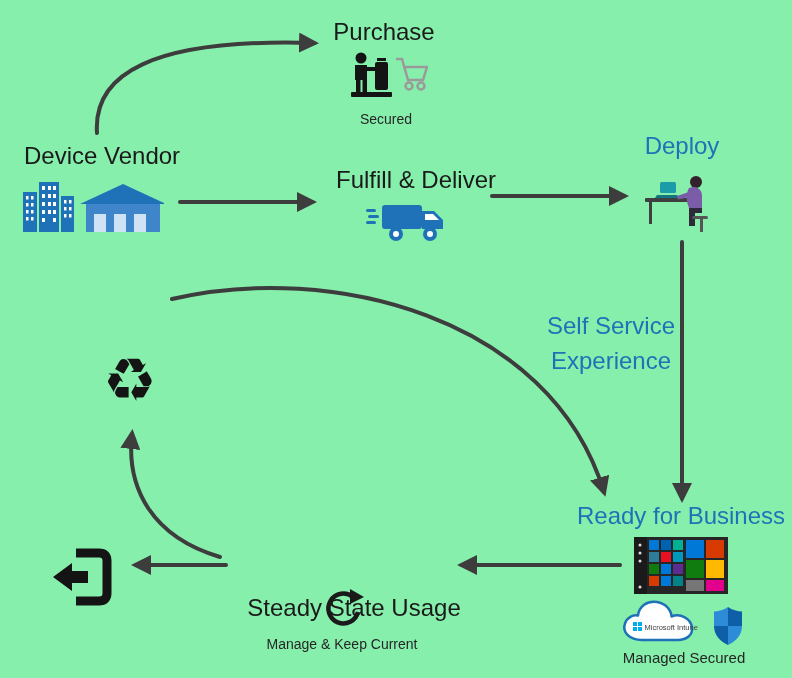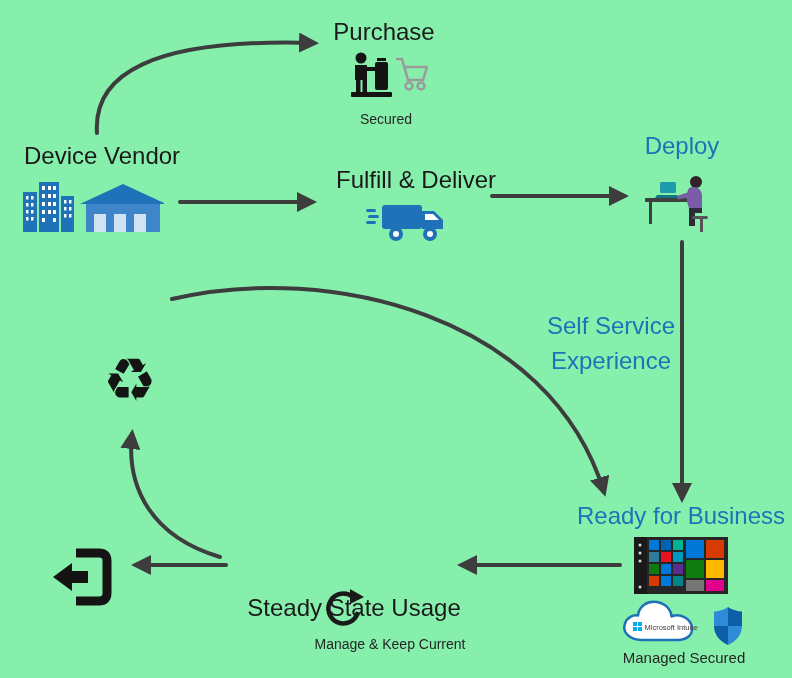--- a/index.html
+++ b/index.html
@@ -197,15 +197,15 @@
   <svg class="abs" style="left:52px; top:546px;" width="64" height="62" viewBox="0 0 64 62">
     <path d="M24,7 H47 Q55,7 55,15 V47 Q55,55 47,55 H24" fill="none" stroke="#141414" stroke-width="9"></path>
     <polygon points="1,31 20,17 20,25 36,25 36,37 20,37 20,45" fill="#141414"></polygon>
   </svg>
 
   <div class="abs title cx" style="left:354px; top:550px;margin-top:44px;">Steady State Usage</div>
   <svg class="abs" style="left:320px; top:588px;" width="46" height="42" viewBox="0 0 46 42">
     <path d="M33,9 A15,15 0 1 0 38,24" fill="none" stroke="#1a1a1a" stroke-width="4.5"></path>
     <polygon points="30,1 44,9 30,16" fill="#1a1a1a"></polygon>
   </svg>
-  <div class="abs cap cx" style="left:342px; top:636px; font-size:14px;margin-left:48px;">Manage &amp; Keep Current</div>
+  <div class="abs cap cx" style="left:342px; top:636px; font-size:14px;">Manage &amp; Keep Current</div>
 
 </div>
 
 </body></html>

